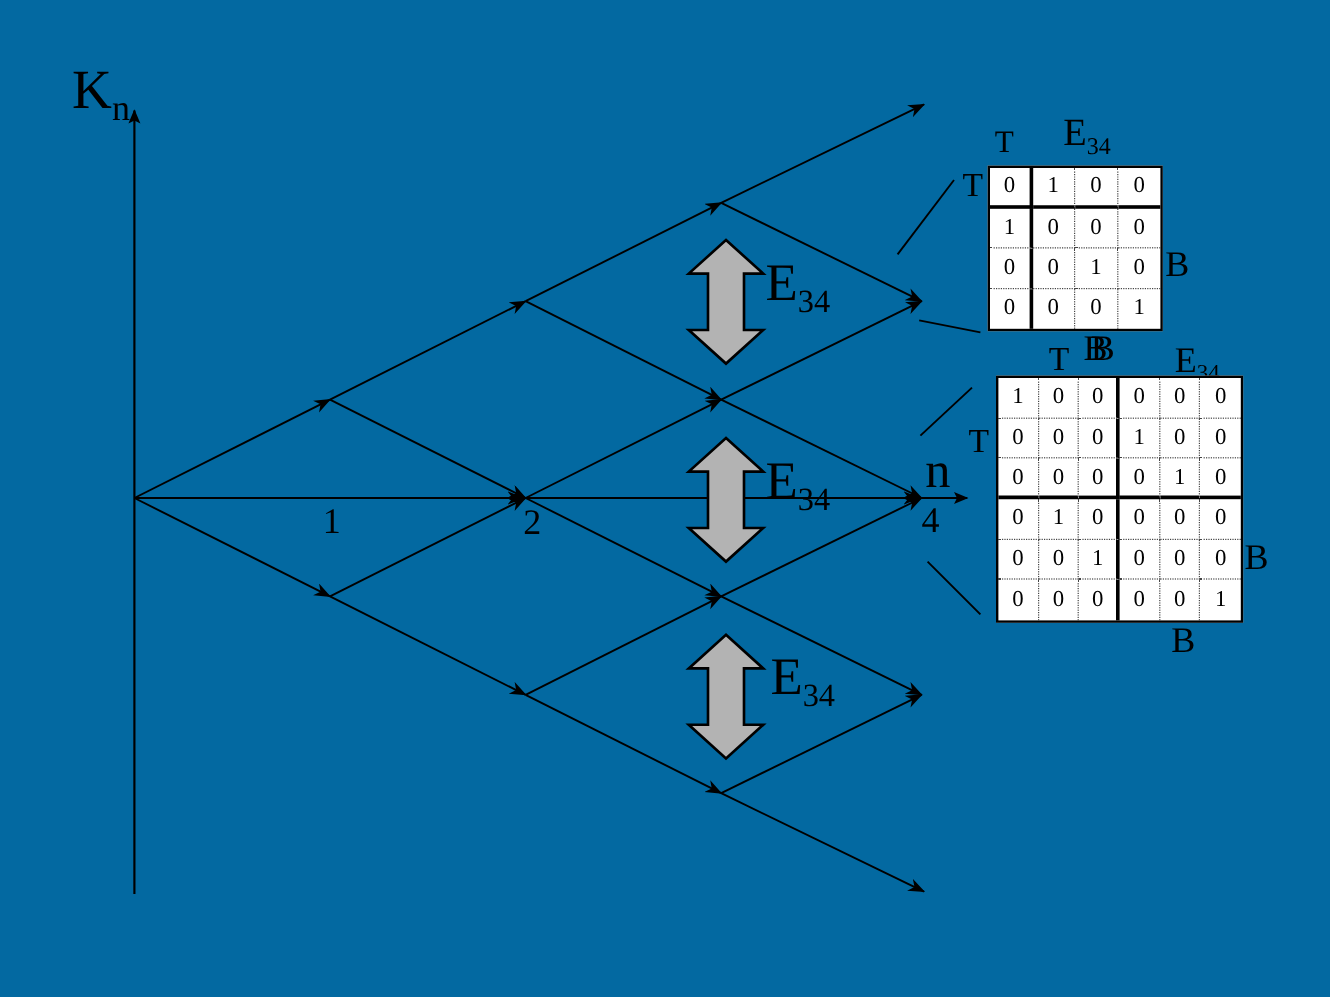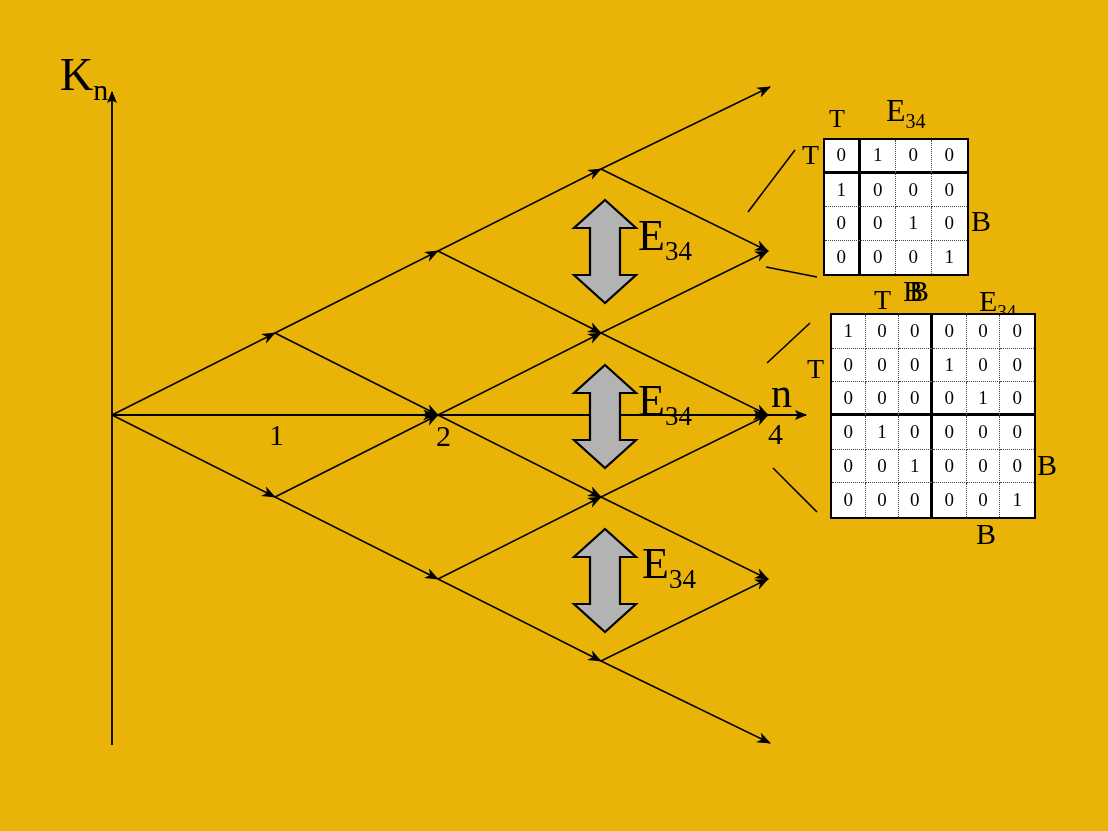--- a/index.html
+++ b/index.html
@@ -1,17 +1,17 @@
 <!DOCTYPE html>
 <html><head>
 <meta charset="utf-8">
 <style>
   html,body { margin:0; padding:0; background:#ffffff; }
   .stage {
-    position:relative; width:1108px; height:831px; background:#eab308;
+    position:relative; width:1108px; height:831px; background:#0369a1;
     font-family:"Liberation Serif", serif; color:#000; overflow:hidden;
   }
   svg.layer { position:absolute; left:0; top:0; }
   .edge { stroke:#000; stroke-width:1.6; }
   .axis { stroke:#000; stroke-width:1.8; }
   .callout { stroke:#000; stroke-width:1.6; }
   .xarrow { fill:#b3b3b3; stroke:#000; stroke-width:2.2; stroke-linejoin:miter; }
 
   .lbl { position:absolute; line-height:1; white-space:nowrap; }
   .sub  { display:inline-block; transform:translateY(10px); }

